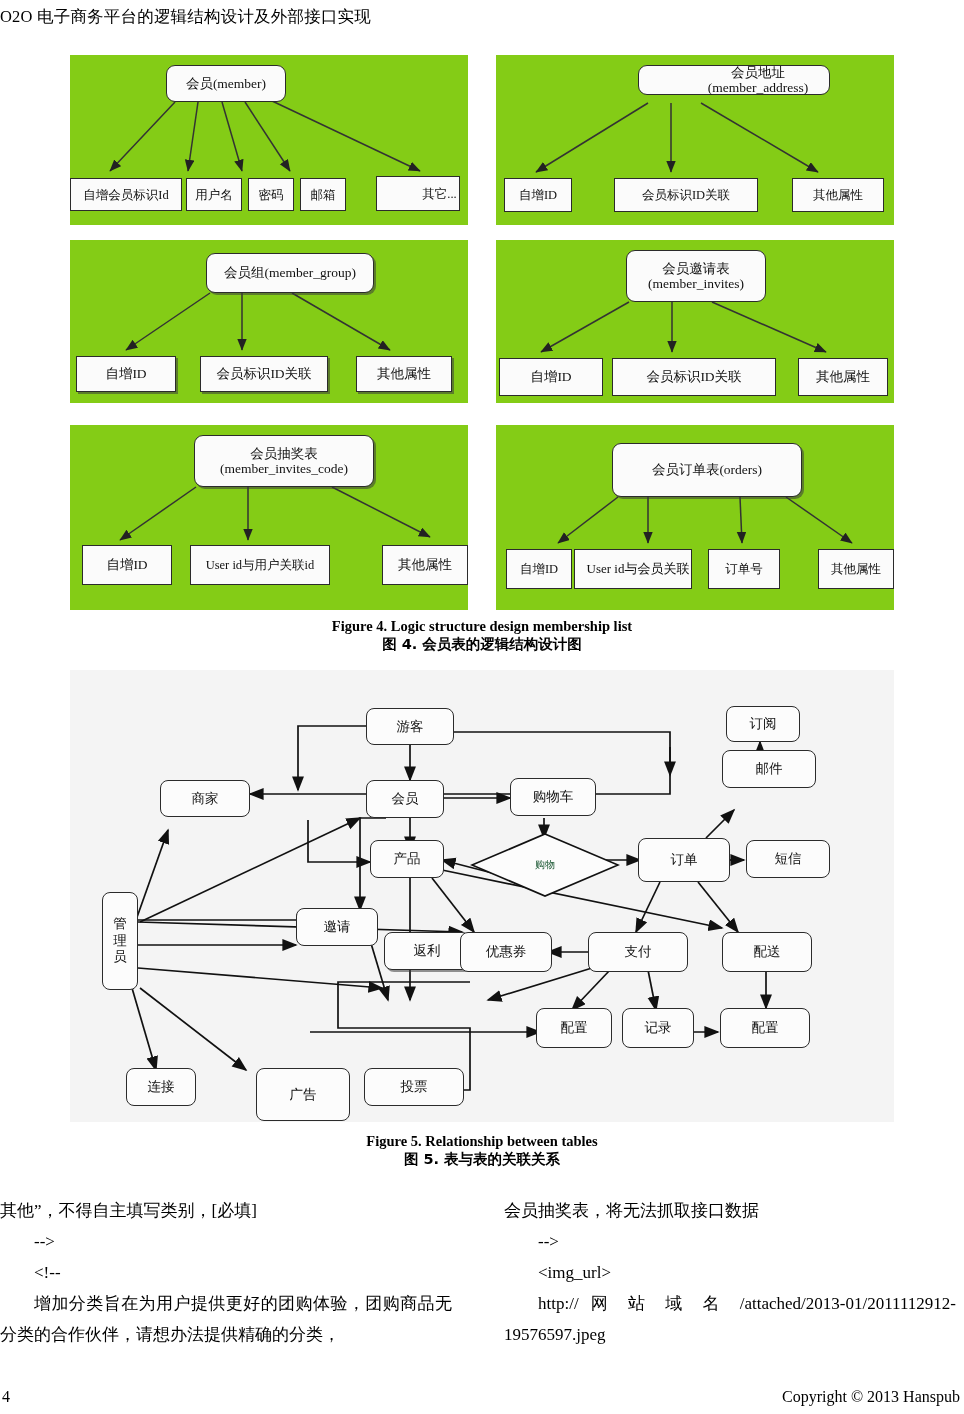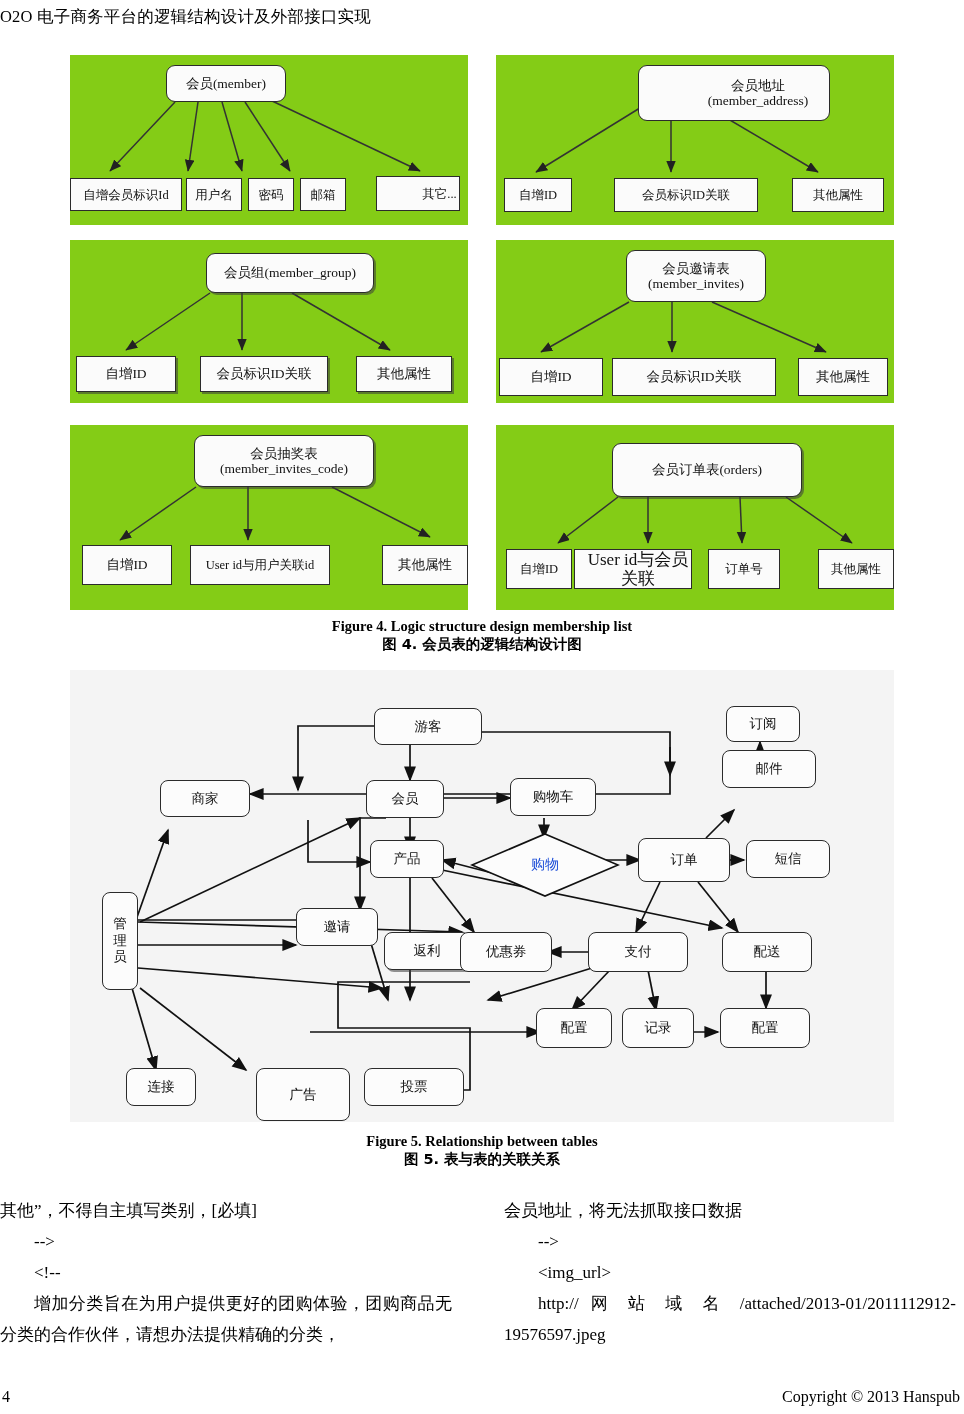--- a/index.html
+++ b/index.html
@@ -58,21 +58,21 @@
     text-align: center;
     font-family: "Liberation Serif", "DejaVu Serif", serif;
     font-size: 13.5px;
     line-height: 1.12;
     white-space: pre-line;
     color: #111;
   }
   .node.rounded { border-radius: 9px; }
   .node.shadow { box-shadow: 2px 2px 0 rgba(60,60,60,0.55); }
   .node.small { font-size: 12.5px; }
-  .node.tiny  { font-size: 17px; padding-left: 10px; }
+  .node.tiny  { font-size: 13px; padding-left: 10px; }
 
   
   .caption {
     position: absolute;
     width: 964px;
     left: 0;
     text-align: center;
     font-weight: bold;
   }
   .caption .en { font-size: 14.5px; font-family: "Liberation Serif","DejaVu Serif",serif; }
@@ -88,22 +88,22 @@
     background: #f4f4f4;
   }
   .fig5-wrap svg { position: absolute; left: 0; top: 0; }
   .fig5-wrap .node { background: #fcfcfc; border-radius: 8px; }
 
   .diamond {
     position: absolute;
     display: flex;
     align-items: center;
     justify-content: center;
-    font-size: 14px;
-    color: #1d4ed8;
+    font-size: 10px;
+    color: #14532d;
     font-family: "Liberation Serif","DejaVu Serif",serif;
   }
 
   
   .col {
     position: absolute;
     width: 452px;
     font-size: 17px;
     line-height: 1.82;
     font-family: Liberation Serif, serif;
@@ -160,21 +160,21 @@
     </div>
 
     <div class="panel" data-name="panel-member-address" style="left:426px;top:0px;width:398px;height:170px;">
       <svg width="398" height="170" data-name="panel-member-address-arrows">
         <g stroke="#333" stroke-width="1.5" fill="none" marker-end="url(#ah)">
           <line x1="152" y1="48" x2="40" y2="117"></line>
           <line x1="175" y1="48" x2="175" y2="117"></line>
           <line x1="205" y1="48" x2="322" y2="117"></line>
         </g>
       </svg>
-      <div class="node rounded" data-name="node-member-address-root" style="left:142px;top:10px;width:192px;height:56px;padding-left:48px;">会员地址(member_address)</div>
+      <div class="node rounded" data-name="node-member-address-root" style="left:142px;top:10px;width:192px;height:30px;padding-left:48px;">会员地址(member_address)</div>
       <div class="node small" data-name="node-member-address-child-0" style="left:8px;top:123px;width:68px;height:34px;">自增ID</div>
       <div class="node small" data-name="node-member-address-child-1" style="left:118px;top:123px;width:144px;height:34px;">会员标识ID关联</div>
       <div class="node small" data-name="node-member-address-child-2" style="left:296px;top:123px;width:92px;height:34px;">其他属性</div>
     </div>
 
     <div class="panel" data-name="panel-member-group" style="left:0px;top:185px;width:398px;height:163px;">
       <svg width="398" height="163" data-name="panel-member-group-arrows">
         <g stroke="#333" stroke-width="1.5" fill="none" marker-end="url(#ah)">
           <line x1="140" y1="53" x2="56" y2="110"></line>
           <line x1="172" y1="53" x2="172" y2="110"></line>
@@ -324,21 +324,21 @@
 
         <path d="M690,118 L690,110"></path>
       </g>
     </svg>
 
     <svg class="diamond-svg" width="150" height="66" style="position:absolute;left:400px;top:162px;" data-name="gouwu-diamond-shape">
       <polygon points="75,2 148,33 75,64 2,33" fill="#fcfcfc" stroke="#111" stroke-width="1.7"></polygon>
     </svg>
     <div class="diamond" data-name="node-gouwu" style="left:400px;top:162px;width:150px;height:66px;">购物</div>
 
-    <div class="node" data-name="node-youke" style="left:296px;top:38px;width:108px;height:37px;margin-left:8px;">游客</div>
+    <div class="node" data-name="node-youke" style="left:296px;top:38px;width:88px;height:37px;">游客</div>
     <div class="node" data-name="node-shangjia" style="left:90px;top:110px;width:90px;height:37px;">商家</div>
     <div class="node" data-name="node-huiyuan" style="left:296px;top:110px;width:78px;height:38px;">会员</div>
     <div class="node" data-name="node-chanpin" style="left:300px;top:170px;width:74px;height:38px;">产品</div>
     <div class="node" data-name="node-gouwuche" style="left:440px;top:108px;width:86px;height:38px;">购物车</div>
     <div class="node" data-name="node-dingdan" style="left:568px;top:168px;width:92px;height:44px;">订单</div>
     <div class="node" data-name="node-dingyue" style="left:656px;top:36px;width:74px;height:36px;">订阅</div>
     <div class="node" data-name="node-youjian" style="left:652px;top:80px;width:94px;height:38px;">邮件</div>
     <div class="node" data-name="node-duanxin" style="left:676px;top:170px;width:84px;height:38px;">短信</div>
     <div class="node" data-name="node-guanliyuan" style="left:32px;top:222px;width:36px;height:98px;line-height:1.25;">管
 理
@@ -366,21 +366,21 @@
   </div>
 
   <div class="col left" data-name="body-column-left">
     <div data-name="body-left-line-0">其他”，不得自主填写类别，[必填]</div>
     <div class="indent" data-name="body-left-line-1">--&gt;</div>
     <div class="indent" data-name="body-left-line-2">&lt;!--</div>
     <div class="indent just" data-name="body-left-line-3">增加分类旨在为用户提供更好的团购体验，团购商品无分类的合作伙伴，请想办法提供精确的分类，</div>
   </div>
 
   <div class="col right" data-name="body-column-right">
-    <div data-name="body-right-line-0">会员地址，将无法抓取接口数据</div>
+    <div data-name="body-right-line-0">会员抽奖表，将无法抓取接口数据</div>
     <div class="indent" data-name="body-right-line-1">--&gt;</div>
     <div class="indent" data-name="body-right-line-2">&lt;img_url&gt;</div>
     <div class="indent just" data-name="body-right-line-3">http:// 网 站 域 名 /attached/2013-01/2011112912-19576597.jpeg</div>
   </div>
 
   <div class="footer-page" data-name="footer-page-number">4</div>
   <div class="footer-copy" data-name="footer-copyright">Copyright © 2013 Hanspub</div>
 
 </div>
 

